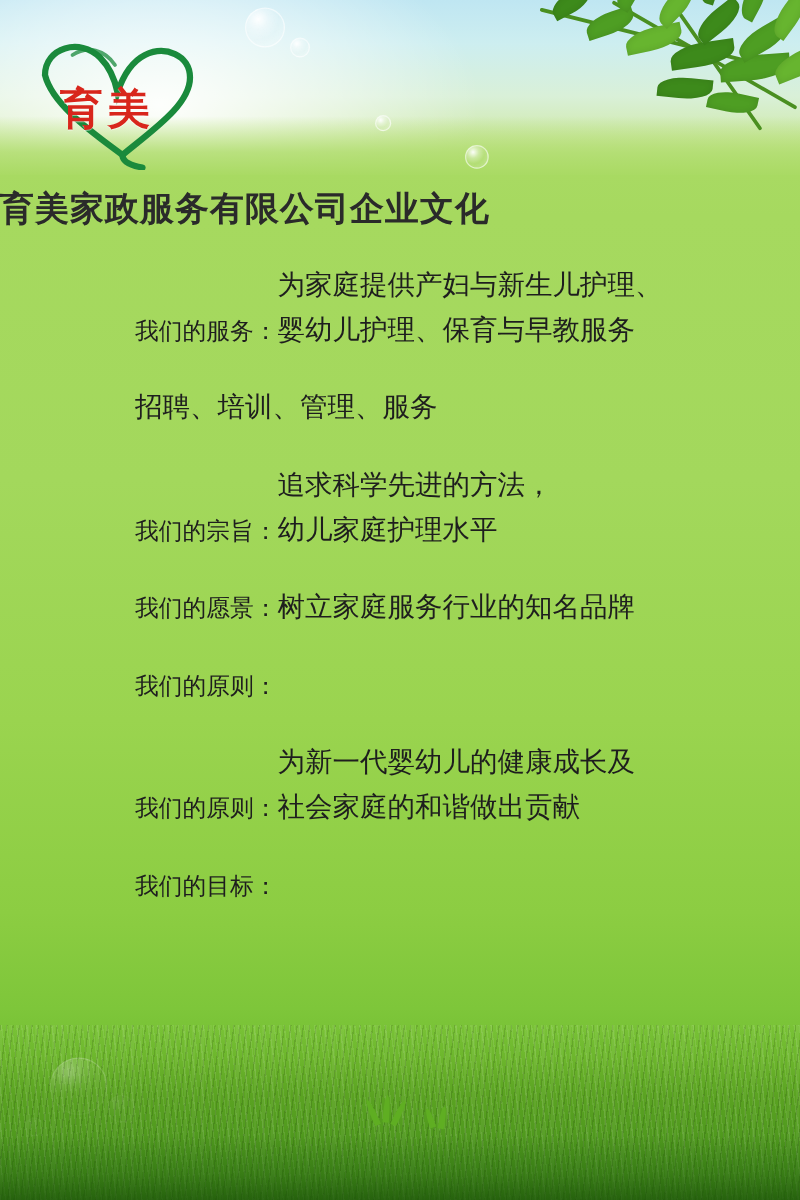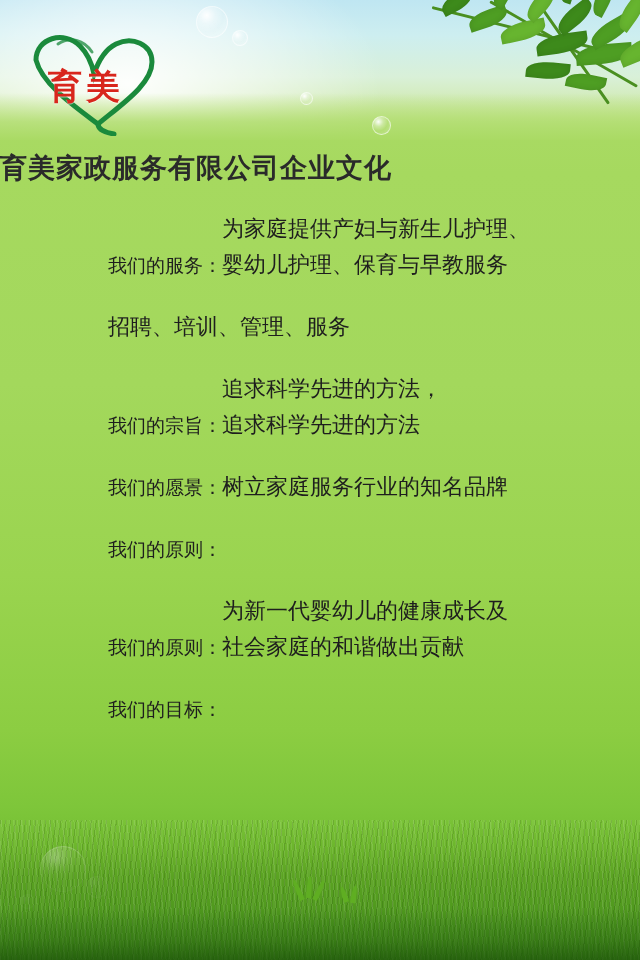--- a/index.html
+++ b/index.html
@@ -252,21 +252,21 @@
       <div class="row">
         <div class="row-value">
           <span class="line">招聘、培训、管理、服务</span>
         </div>
       </div>
 
       <div class="row">
         <div class="row-label">我们的宗旨：</div>
         <div class="row-value">
           <span class="line">追求科学先进的方法，</span>
-          <span class="line">追求科学先进的方法</span>
+          <span class="line">幼儿家庭护理水平</span>
         </div>
       </div>
 
       <div class="row">
         <div class="row-label">我们的愿景：</div>
         <div class="row-value">
           <span class="line">树立家庭服务行业的知名品牌</span>
         </div>
       </div>
 

